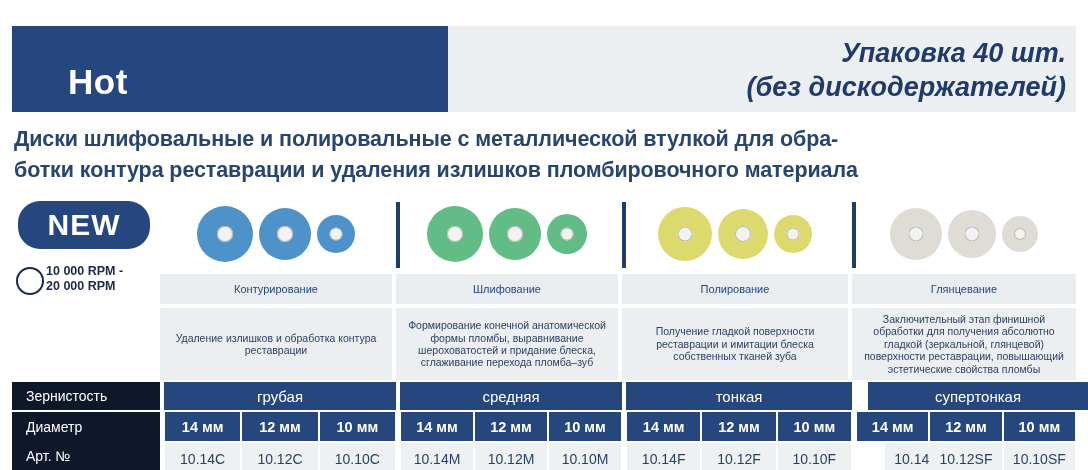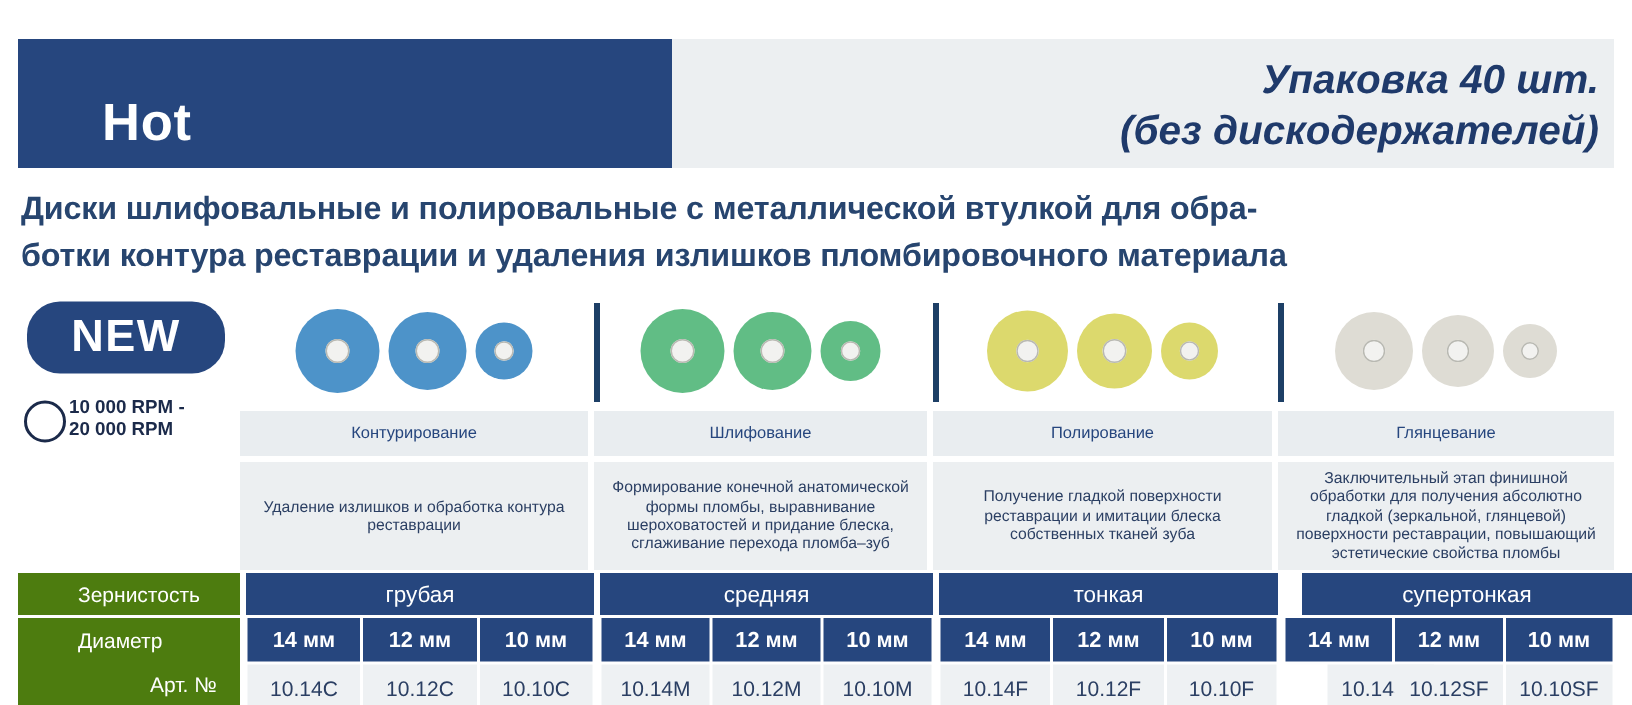--- a/index.html
+++ b/index.html
@@ -47,27 +47,27 @@
      display:flex;align-items:center;justify-content:center;text-align:center;
      color:#2b3f63;font-size:10.5px;line-height:12.4px;padding:0 6px;box-sizing:border-box;}
 
   
   .disc{position:relative;border-radius:50%;}
   .disc .hub{position:absolute;left:50%;top:50%;transform:translate(-50%,-50%);
      background:#f2f2f0;border-radius:50%;box-shadow:0 0 0 1px #b9b9b2 inset;}
 
   
   .tbl{position:absolute;left:12px;top:366px;width:1064px;height:94px;}
-  .rowlabel{position:absolute;left:0;width:148px;background:#4d7c0f;color:#ffffff;
-     font-size:14px;display:flex;align-items:center;padding-left:40px;box-sizing:border-box;}
+  .rowlabel{position:absolute;left:0;width:148px;background:#0f172a;color:#ffffff;
+     font-size:14px;display:flex;align-items:center;padding-left:14px;box-sizing:border-box;}
   .lab-grain{top:0;height:28px;}
   .lab-dia{top:30px;height:62px;}
   .lab-dia span{display:block;}
   .lab-dia .t1{position:absolute;top:7px;}
-  .lab-dia .t2{position:absolute;top:36px;margin-left:48px;}
+  .lab-dia .t2{position:absolute;top:36px;}
 
   .grainCell{position:absolute;top:0;height:28px;background:#26467e;color:#fff;font-size:15px;
      display:flex;align-items:center;justify-content:center;}
   .diaCell{position:absolute;top:30px;height:29px;background:#26467e;color:#fff;font-size:14.5px;font-weight:bold;
      display:flex;align-items:center;justify-content:center;}
   .artCell{position:absolute;top:61px;height:31px;background:#eef1f3;color:#2b3f63;font-size:14px;
      display:flex;align-items:center;justify-content:center;}
 </style>
 </head>
 <body>

